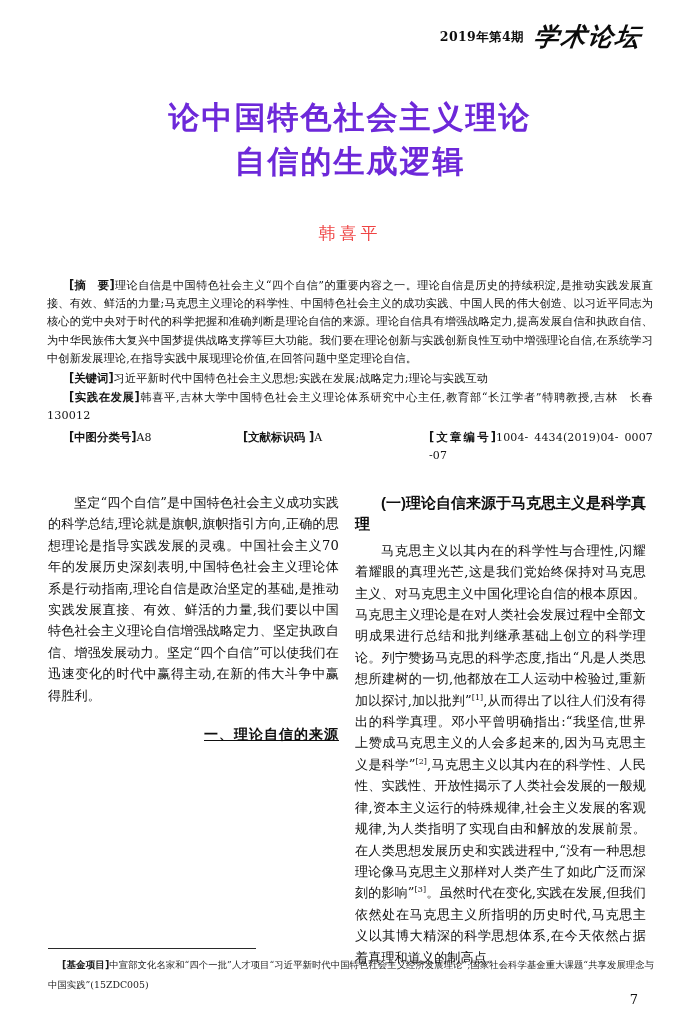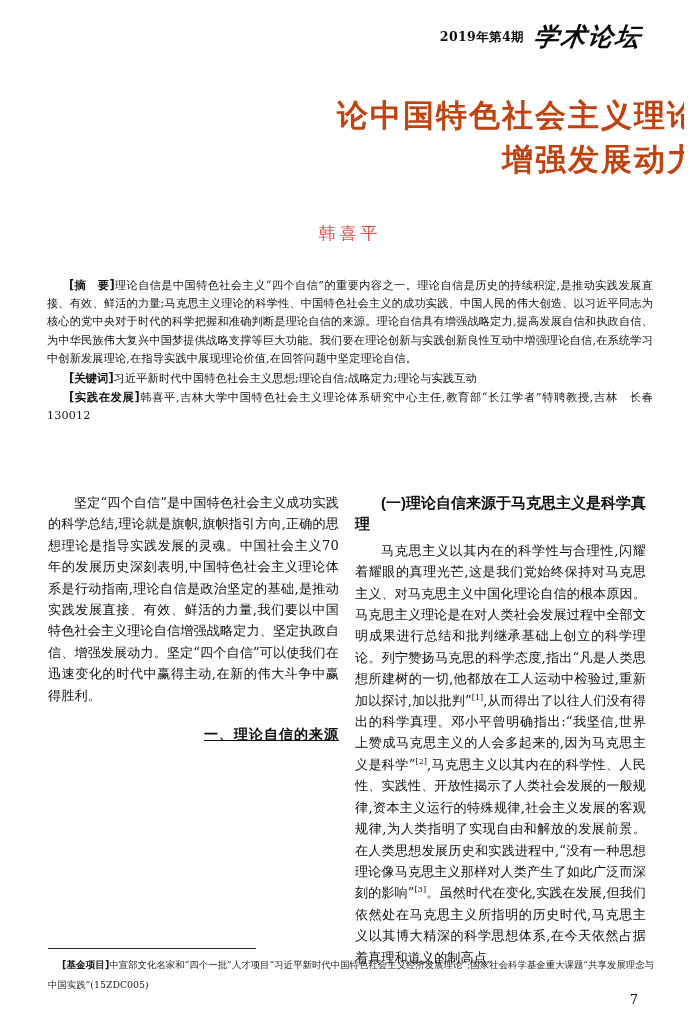--- a/index.html
+++ b/index.html
@@ -48,27 +48,26 @@
 
   
   .title-block {
     position: absolute;
     top: 96px;
     left: 0;
     width: 700px;
     text-align: center;
   }
   .title-line {
-    font-family: Liberation Mono, monospace;
+    font-family: Liberation Serif, serif;
     font-weight: bold;
     font-size: 31px;
     line-height: 44px;
     letter-spacing: 2px;
-    color: #c2410c;
-    text-align: right;
+    color: #6d28d9;
   }
 
   .author {
     position: absolute;
     top: 222px;
     left: 0;
     width: 700px;
     text-align: center;
     font-family: "DejaVu Serif", "Liberation Serif", serif;
     font-size: 17px;
@@ -192,39 +191,50 @@
 
 <div class="page">
 
   <div class="runhead">
     <span class="runhead-issue">2019年第4期</span>
     <span class="runhead-journal">学术论坛</span>
   </div>
 
   <div class="title-block">
     <div class="title-line">论中国特色社会主义理论</div>
-    <div class="title-line">增强发展动力</div>
+    <div class="title-line">自信的生成逻辑</div>
   </div>
 
   <div class="author">韩喜平</div>
 
   <div class="frontmatter">
 
     <div class="fm-row fm-indent">
       <span class="fm-tag">[摘　要]</span><span>理论自信是中国特色社会主义“四个自信”的重要内容之一。理论自信是历史的持续积淀,是推动实践发展直接、有效、鲜活的力量;马克思主义理论的科学性、中国特色社会主义的成功实践、中国人民的伟大创造、以习近平同志为核心的党中央对于时代的科学把握和准确判断是理论自信的来源。理论自信具有增强战略定力,提高发展自信和执政自信、为中华民族伟大复兴中国梦提供战略支撑等巨大功能。我们要在理论创新与实践创新良性互动中增强理论自信,在系统学习中创新发展理论,在指导实践中展现理论价值,在回答问题中坚定理论自信。</span>
     </div>
 
     <div class="fm-row fm-indent">
-      <span class="fm-tag">[关键词]</span><span>习近平新时代中国特色社会主义思想;理论自信;战略定力;理论与实践互动</span>
+      <span class="fm-tag">[关键词]</span><span>习近平新时代中国特色社会主义思想;实践在发展;战略定力;理论与实践互动</span>
     </div>
 
     <div class="fm-row fm-indent">
       <span class="fm-tag">[实践在发展]</span><span>韩喜平,吉林大学中国特色社会主义理论体系研究中心主任,教育部“长江学者”特聘教授,吉林　长春　130012</span>
     </div>
 
+    <div class="codes">
+      <div class="c1">
+        <span class="fm-tag">[中图分类号]</span><span class="code-val">A8</span>
+      </div>
+      <div class="c2">
+        <span class="fm-tag">[文献标识码 ]</span><span class="code-val">A</span>
+      </div>
+      <div class="c3">
+        <span class="fm-tag">[文章编号]</span><span class="code-val">1004- 4434(2019)04- 0007 -07</span>
+      </div>
+    </div>
 
   </div>
 
   <div class="columns">
 
     <div class="col">
       <p class="para">坚定“四个自信”是中国特色社会主义成功实践的科学总结,理论就是旗帜,旗帜指引方向,正确的思想理论是指导实践发展的灵魂。中国社会主义70 年的发展历史深刻表明,中国特色社会主义理论体系是行动指南,理论自信是政治坚定的基础,是推动实践发展直接、有效、鲜活的力量,我们要以中国特色社会主义理论自信增强战略定力、坚定执政自信、增强发展动力。坚定“四个自信”可以使我们在迅速变化的时代中赢得主动,在新的伟大斗争中赢得胜利。</p>
       <div class="sec-heading">一、理论自信的来源</div>
     </div>
 

